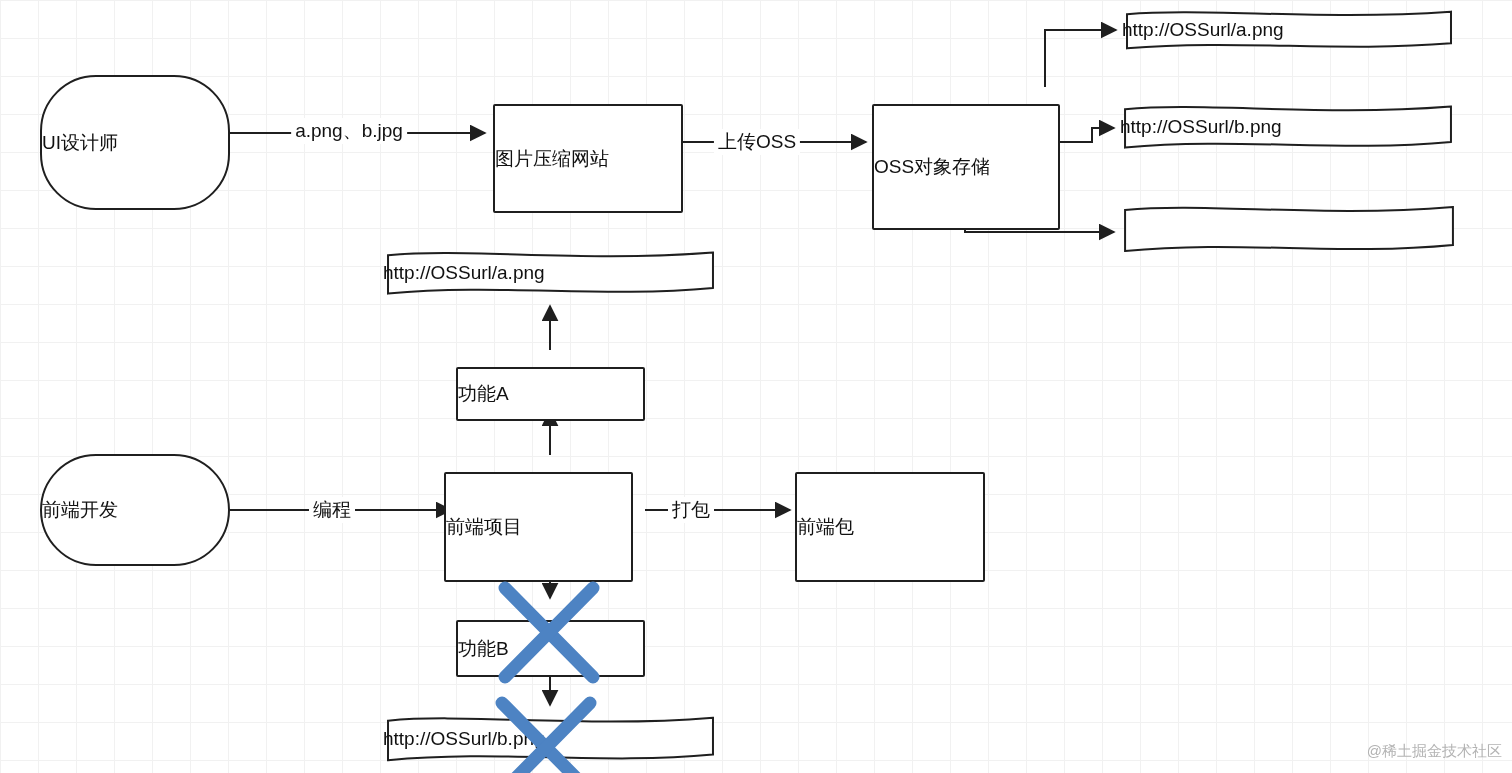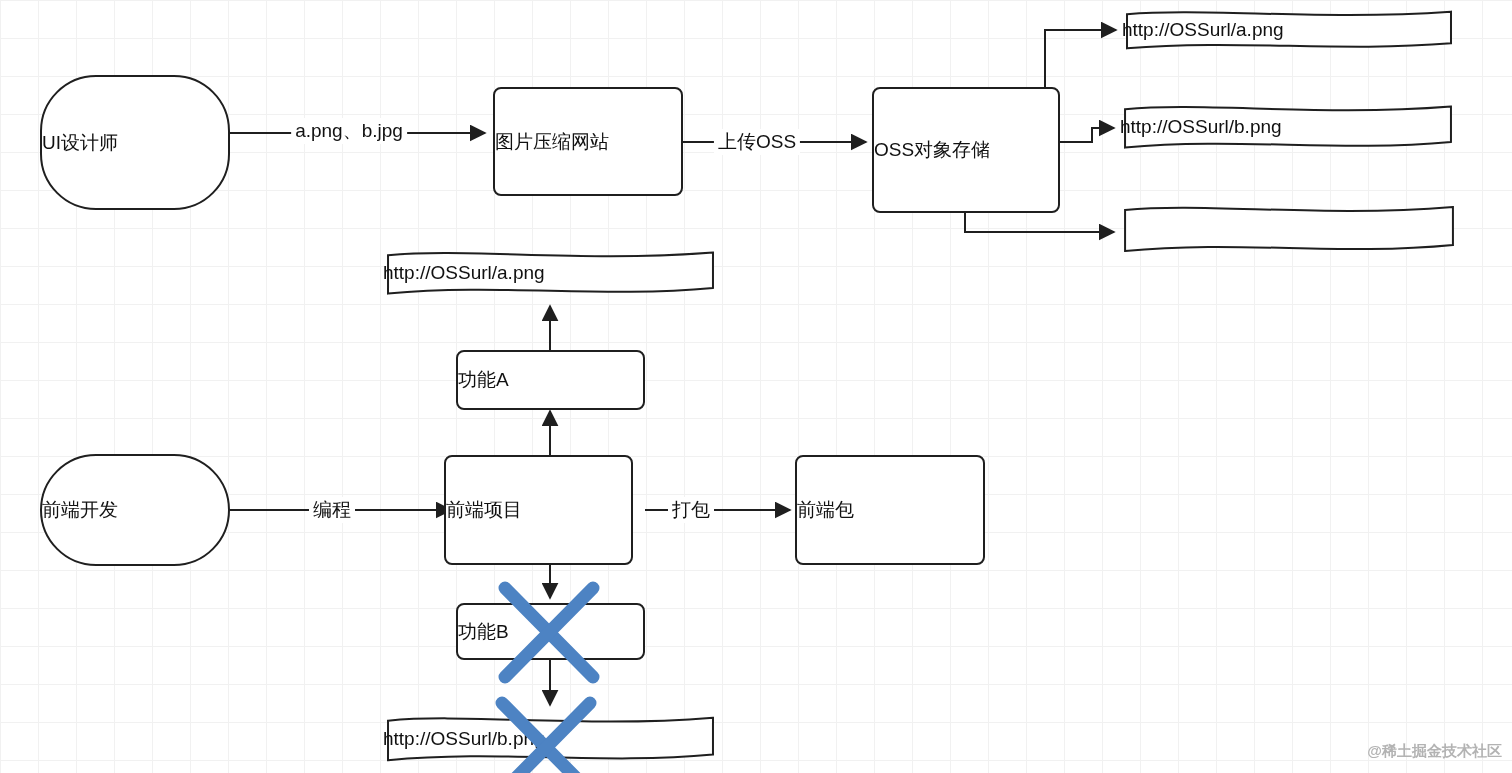--- a/index.html
+++ b/index.html
@@ -45,21 +45,22 @@
     justify-content: flex-start;
     text-align: center;
     font-size: 19px;
     color: #111111;
     z-index: 2;
     box-sizing: border-box;
   }
   .rect {
     background: #ffffff;
     border: 2px solid #1f1f1f;
-    border-radius: 8px;
+    border-radius: 2px;
+    margin-top: 17px;
   }
   .ellipse {
     background: #ffffff;
     border: 2px solid #1f1f1f;
     border-radius: 56px;
   }
   .doc { background: transparent; border: none; }
   .doc svg {
     position: absolute;
     left: 0; top: 0;
@@ -83,21 +84,20 @@
     white-space: nowrap;
     z-index: 3;
   }
   .watermark {
     position: absolute;
     right: 10px;
     bottom: 12px;
     font-size: 15px;
     color: #b3b3b3;
     z-index: 7;
-    font-weight: bold;
   }
 </style>
 </head>
 <body>
 
 <div class="canvas">
 
   <svg class="overlay edges" aria-hidden="true">
     <defs>
       <marker id="arrowhead" viewBox="0 0 10 10" refX="9" refY="5" markerWidth="8.5" markerHeight="8.5" orient="auto-start-reverse">
@@ -149,21 +149,21 @@
     </svg>
   </div>
 
   <div class="node doc" style="left:383px;top:245px;width:335px;height:56px">
     <svg viewBox="0 0 200 60" preserveAspectRatio="none" aria-hidden="true">
       <path d="M 3 11 C 50 3, 120 19, 197 8 L 197 46 C 130 57, 70 41, 3 52 Z"></path>
     </svg>
     <span class="doc-label">http://OSSurl/a.png</span>
   </div>
 
-  <div class="node rect" style="left:456px;top:350px;width:189px;height:60px">
+  <div class="node rect" style="left:456px;top:350px;width:189px;height:54px">
     <span>功能A</span>
   </div>
 
   <div class="node rect" style="left:444px;top:455px;width:189px;height:110px">
     <span>前端项目</span>
   </div>
 
   <div class="node rect" style="left:795px;top:455px;width:190px;height:110px">
     <span>前端包</span>
   </div>

